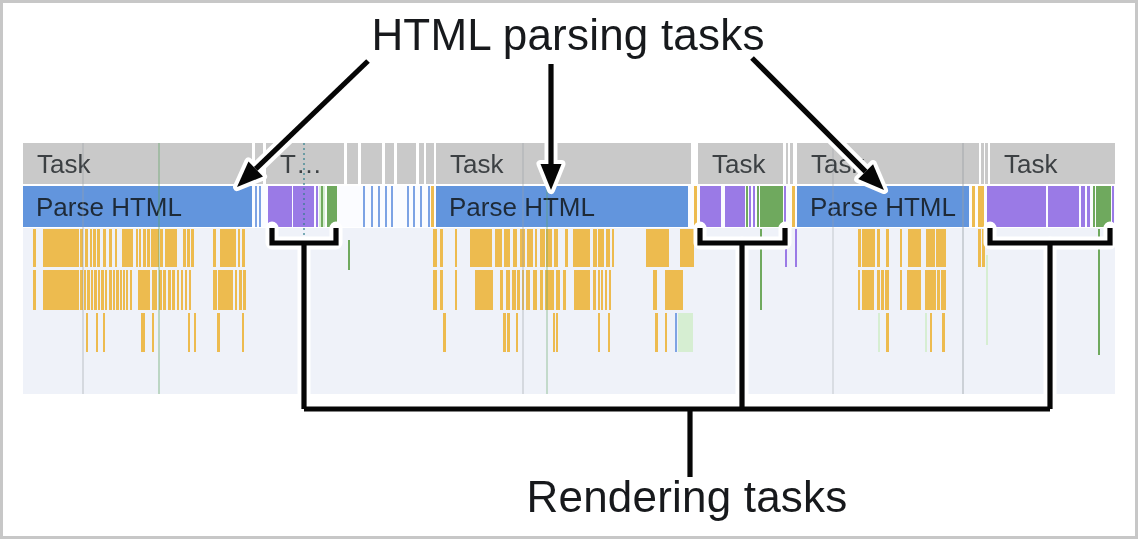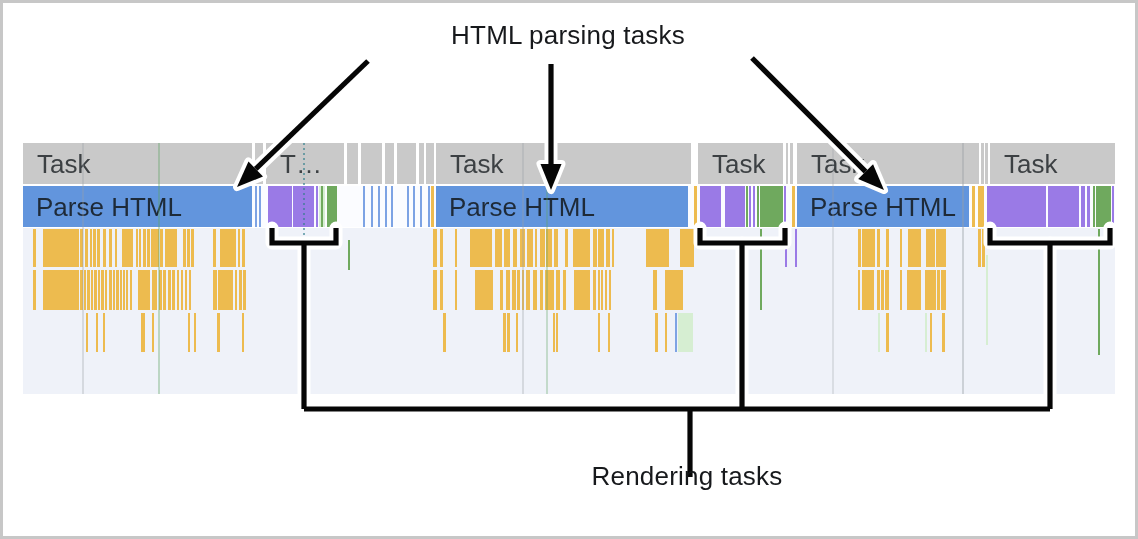--- a/index.html
+++ b/index.html
@@ -6,29 +6,29 @@
   #figure{
     position:relative;
     width:1138px;height:539px;
     background:#ffffff;
     box-shadow: inset 0 0 0 3px #c7c7c7;
     overflow:hidden;
     font-family:"Liberation Sans", "DejaVu Sans", sans-serif;
   }
   .big-label{
     position:absolute;
-    font-size:26px;
+    font-size:44px;
     line-height:44px;
     color:#17191c;
     text-align:center;
     letter-spacing:0.2px;
     white-space:nowrap;
   }
   #title-label{left:368px;top:13px;width:400px;}
-  #rendering-label{left:487px;top:454px;width:400px;text-align:center;}
+  #rendering-label{left:487px;top:475px;width:400px;text-align:center;}
   #chart-svg{position:absolute;left:0;top:0;}
 </style>
 </head>
 <body>
 
 <div id="figure">
   <svg id="chart-svg" width="1138" height="539" viewBox="0 0 1138 539">
       <rect x="23" y="143" width="1092" height="41" fill="#ffffff"></rect>
       <rect x="23" y="186" width="1092" height="41" fill="#fbfcff"></rect>
       <rect x="23" y="228" width="1092" height="166" fill="#eff2f9"></rect>

